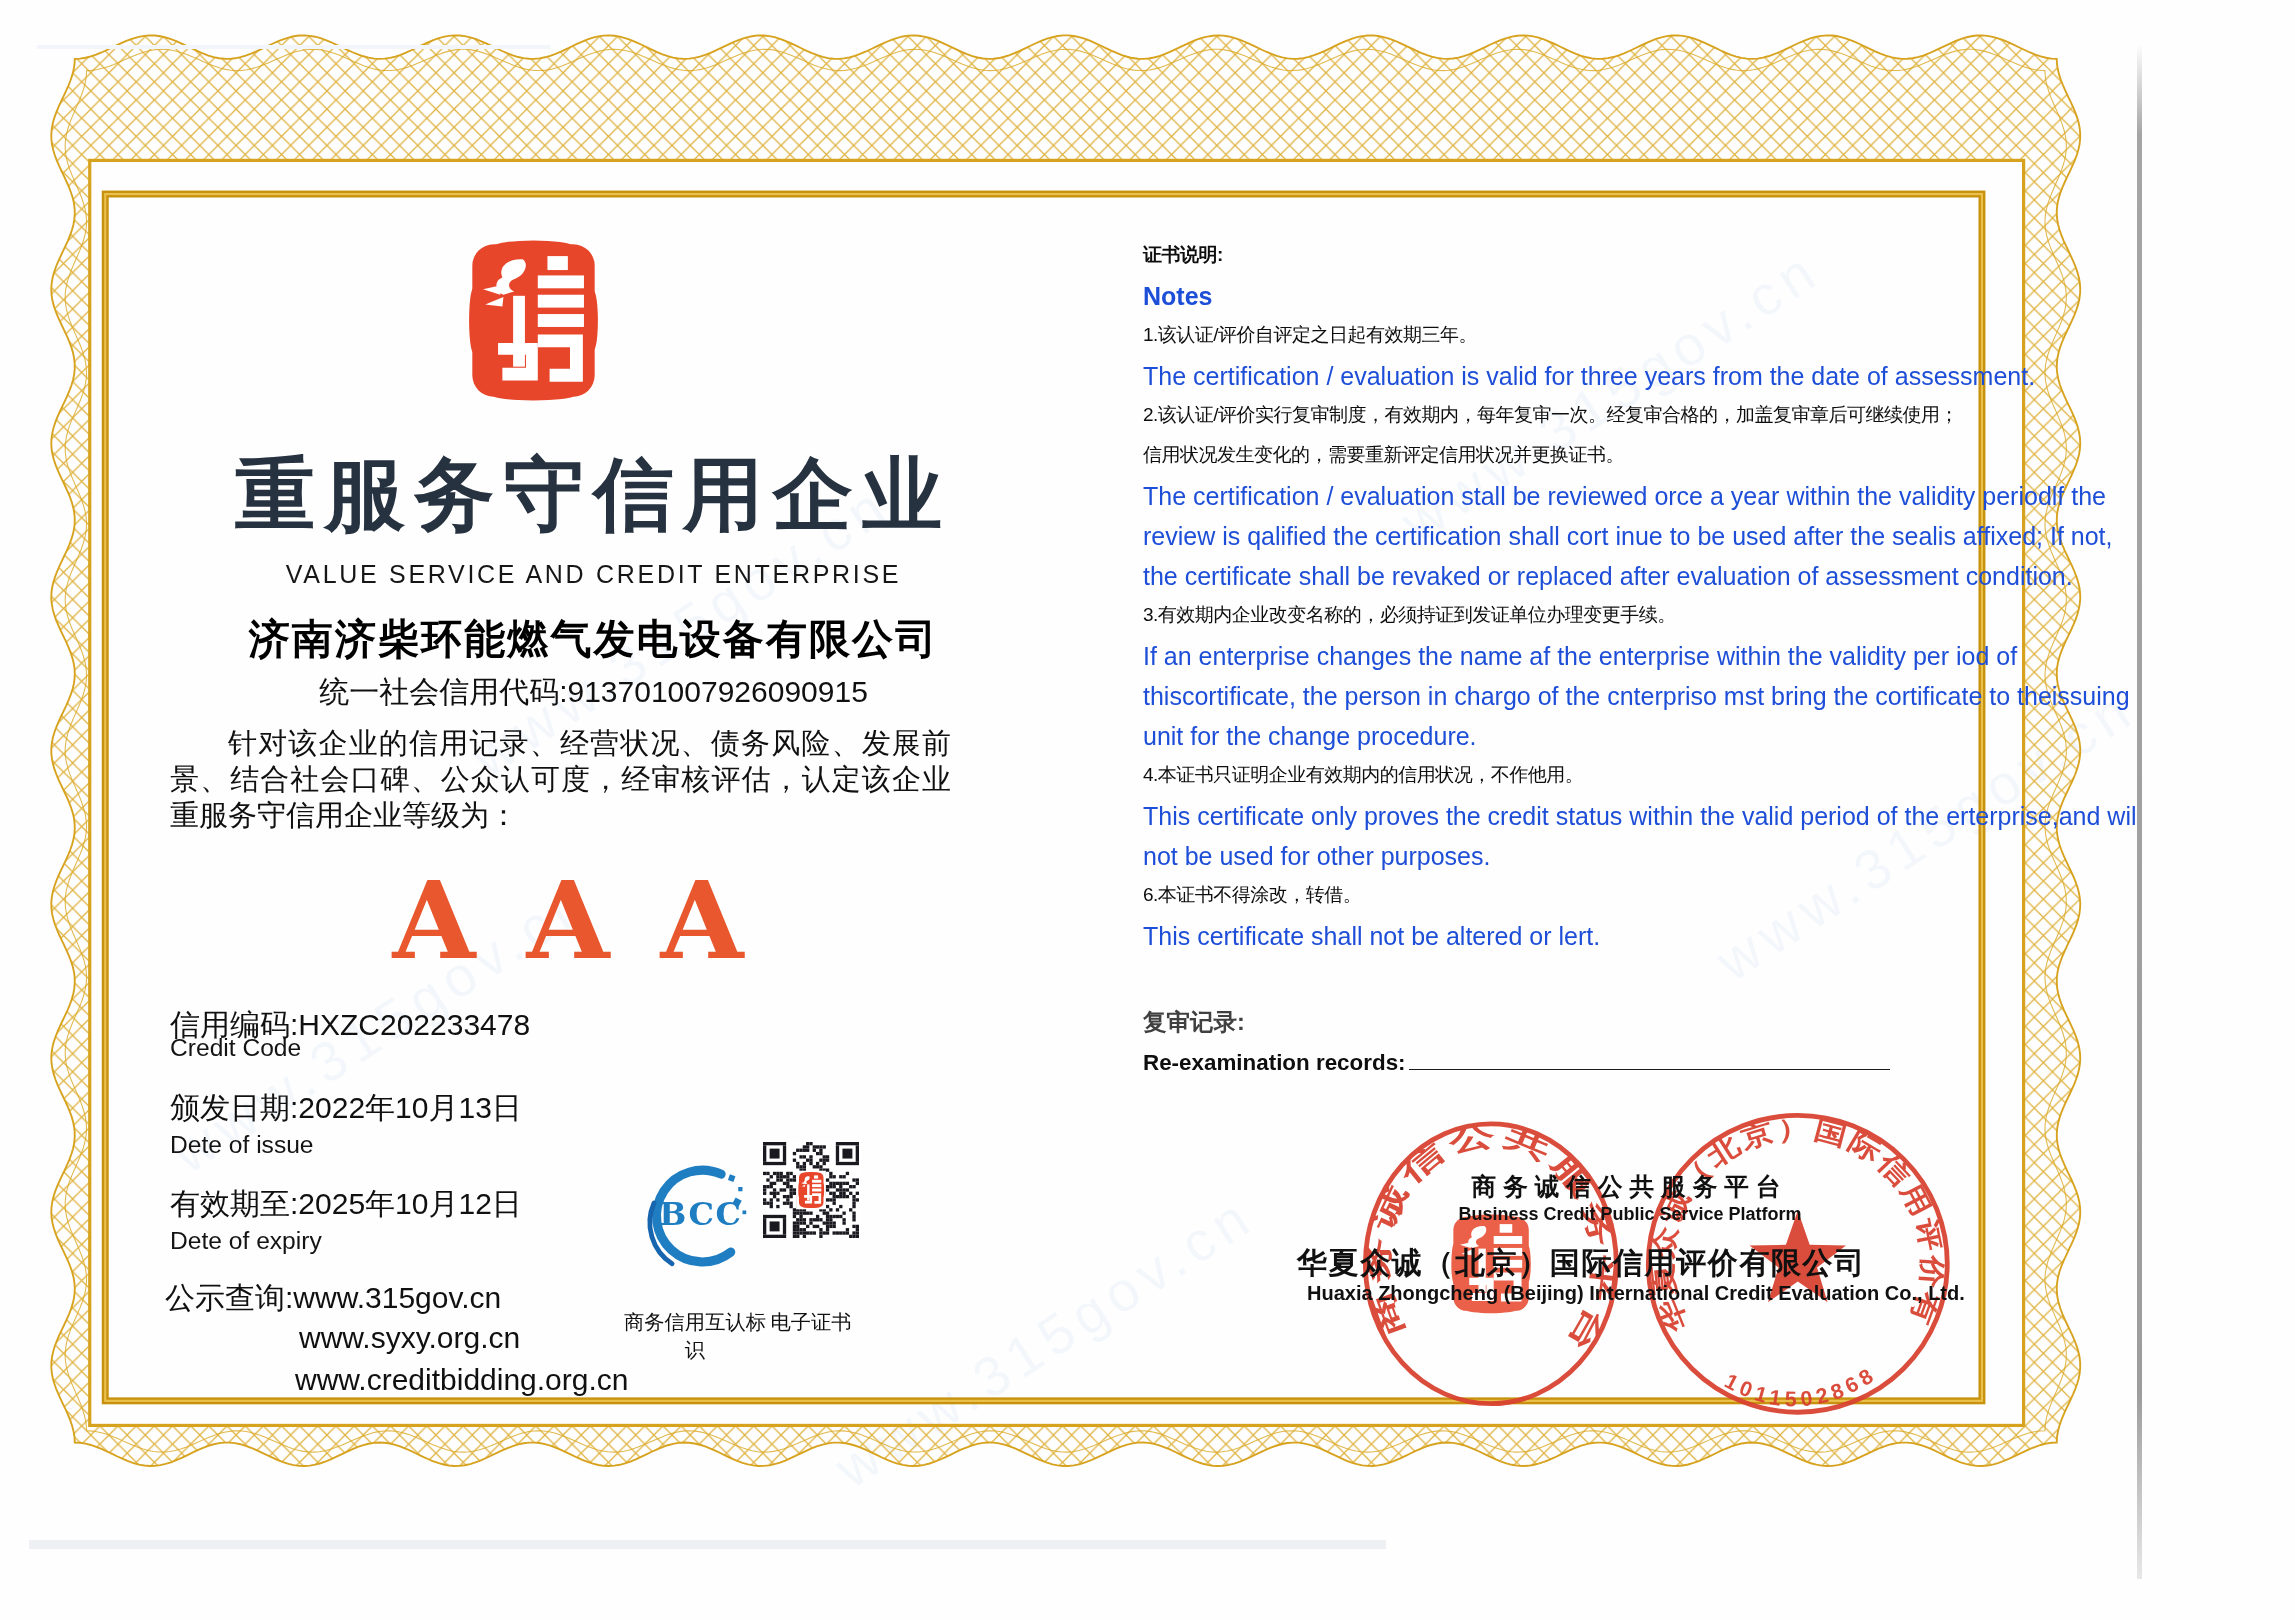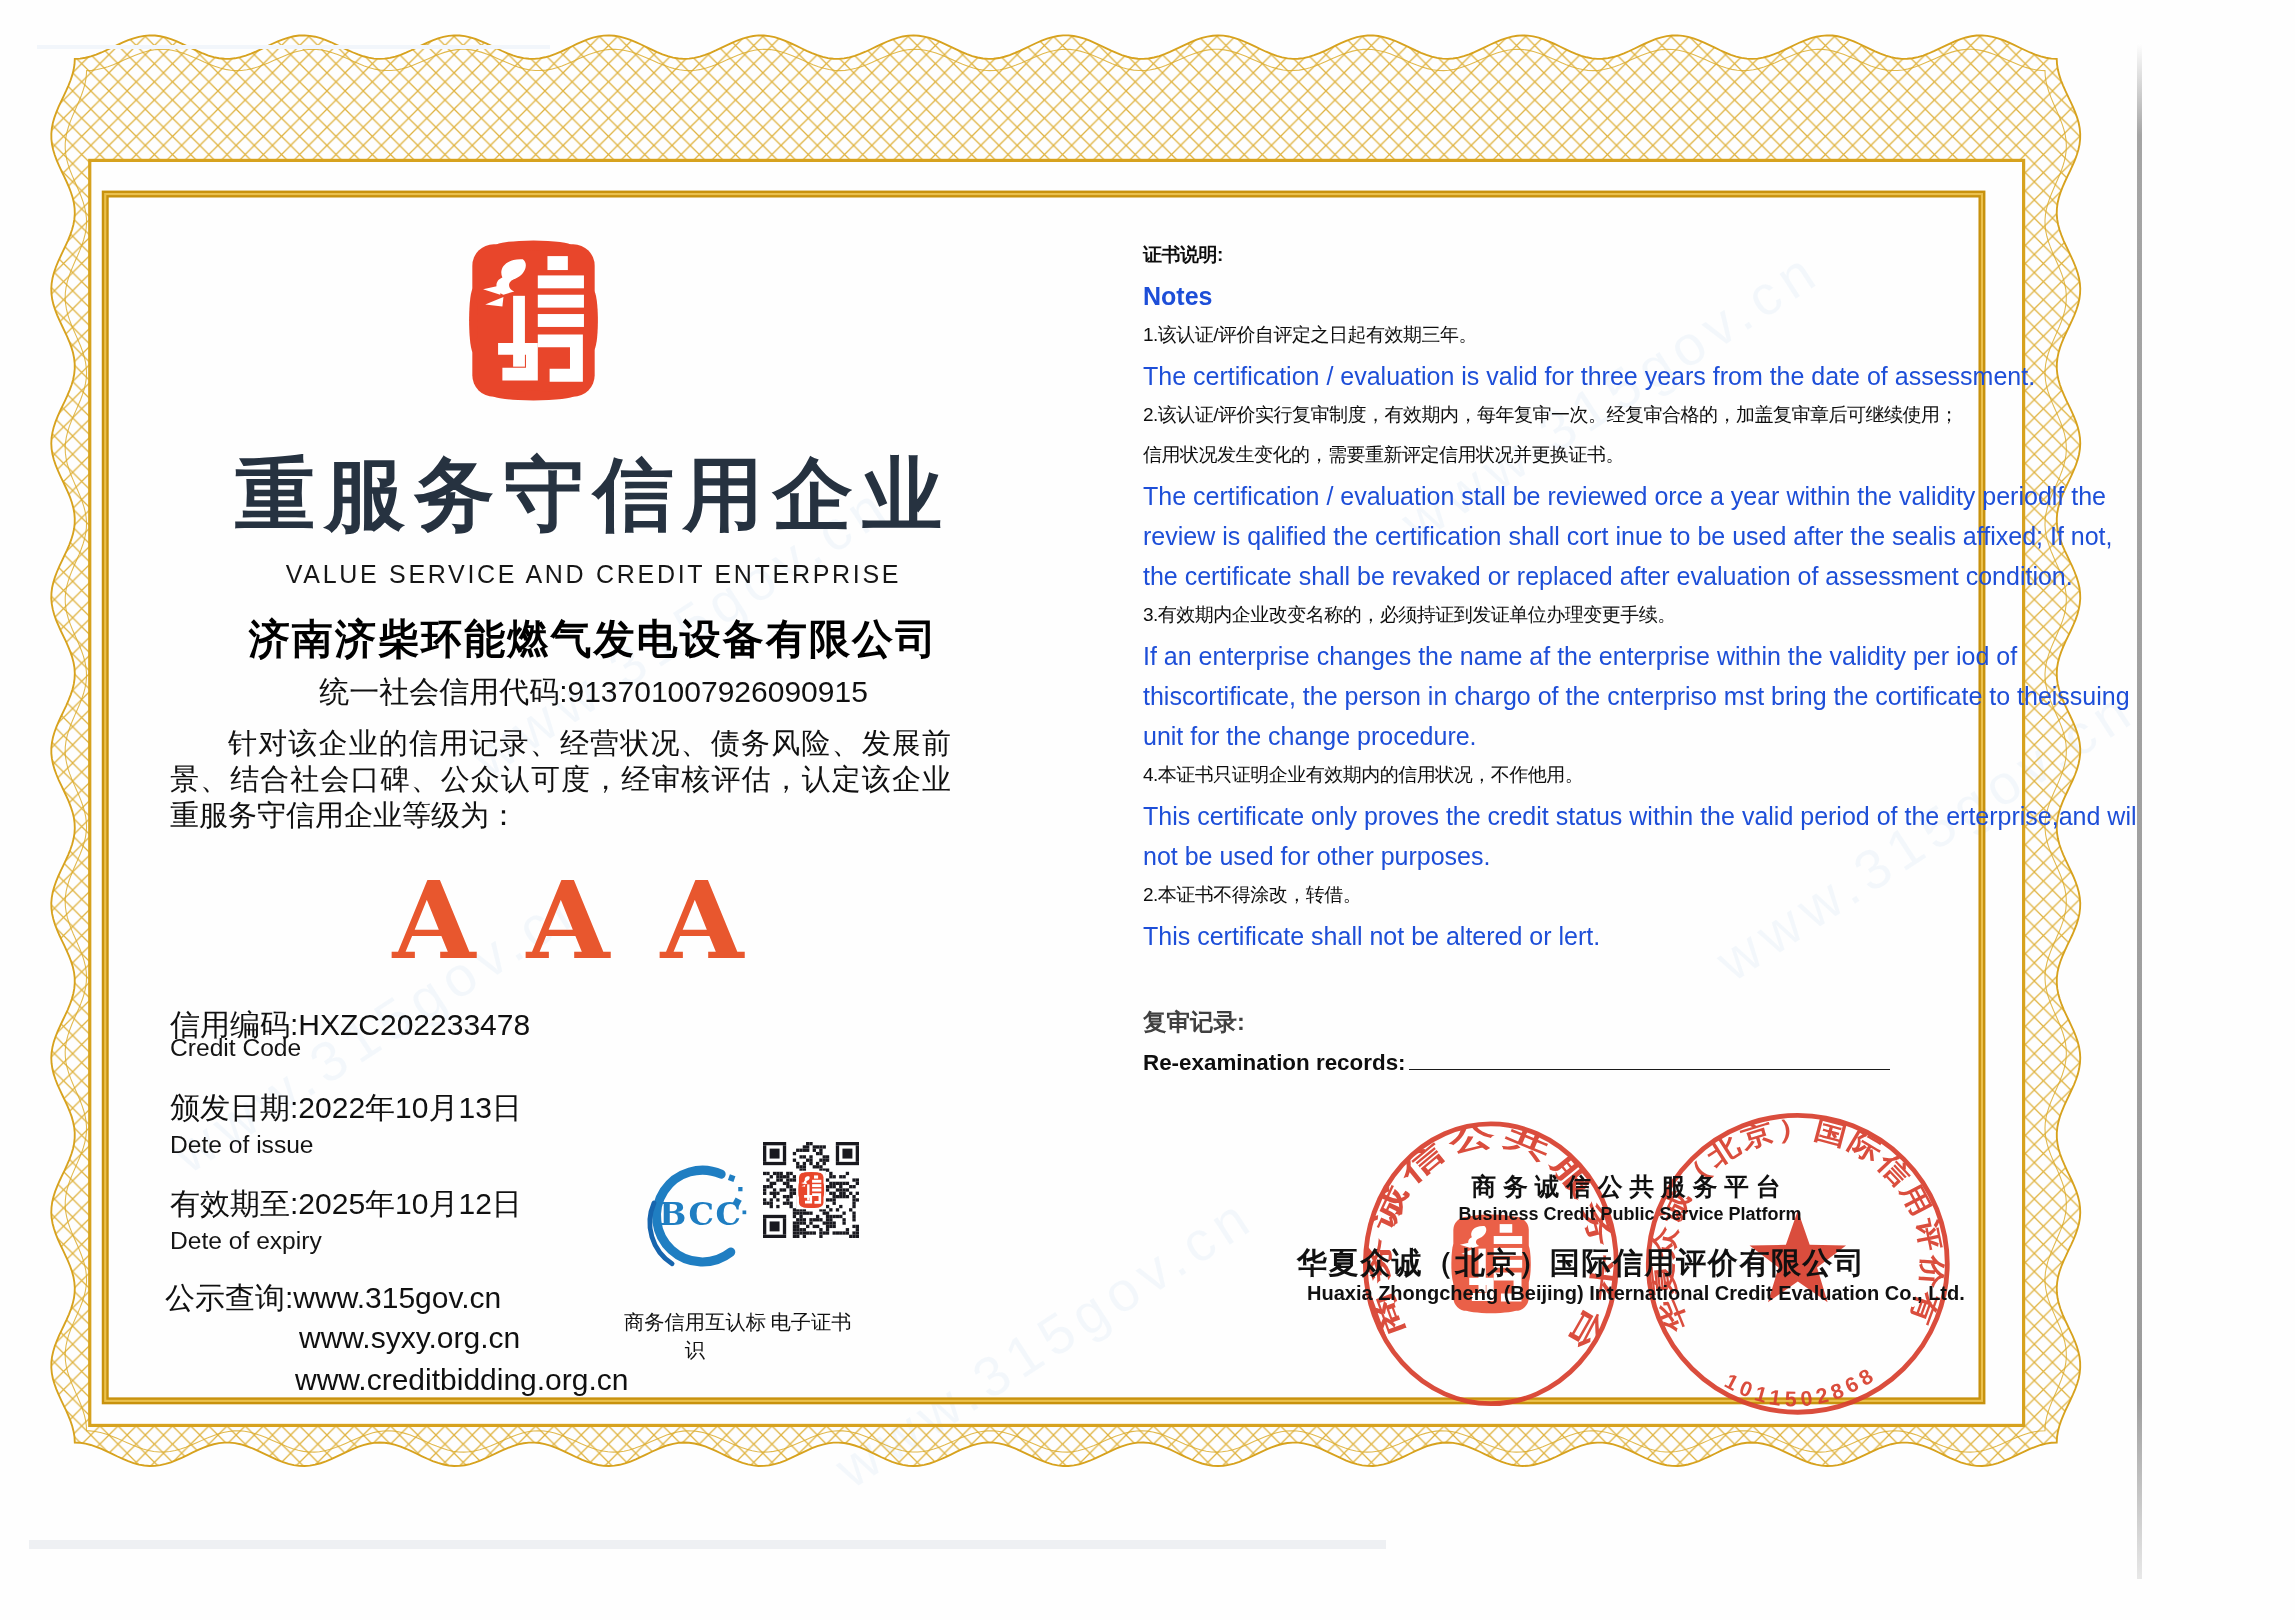--- a/index.html
+++ b/index.html
@@ -453,21 +453,21 @@
       <div class="nline en">The certification / evaluation stall be reviewed orce a year within the validity periodlf the</div>
       <div class="nline en">review is qalified the certification shall cort inue to be used after the sealis affixed; If not,</div>
       <div class="nline en">the certificate shall be revaked or replaced after evaluation of assessment condition.</div>
       <div class="nline cn">3.有效期内企业改变名称的，必须持证到发证单位办理变更手续。</div>
       <div class="nline en">If an enterprise changes the name af the enterprise within the validity per iod of</div>
       <div class="nline en">thiscortificate, the person in chargo of the cnterpriso mst bring the cortificate to theissuing</div>
       <div class="nline en">unit for the change procedure.</div>
       <div class="nline cn">4.本证书只证明企业有效期内的信用状况，不作他用。</div>
       <div class="nline en">This certificate only proves the credit status within the valid period of the erterprise,and will</div>
       <div class="nline en">not be used for other purposes.</div>
-      <div class="nline cn">2.本证书不得涂改，转借。</div>
+      <div class="nline cn">6.本证书不得涂改，转借。</div>
       <div class="nline en">This certificate shall not be altered or lert.</div>
     </div>
   <div class="abs review-cn">复审记录:</div>
   <div class="abs review-en">
     <span>Re-examination records:</span><span class="uline"></span>
   </div>
 
   <svg class="abs" style="left:1325px;top:1085px;z-index:5;" width="668" height="363" viewBox="0 0 1250 680" opacity="0.93">
     <defs>
       <path id="arcL" d="M152 461 A193 220 0 1 1 468 461" fill="none"></path>

